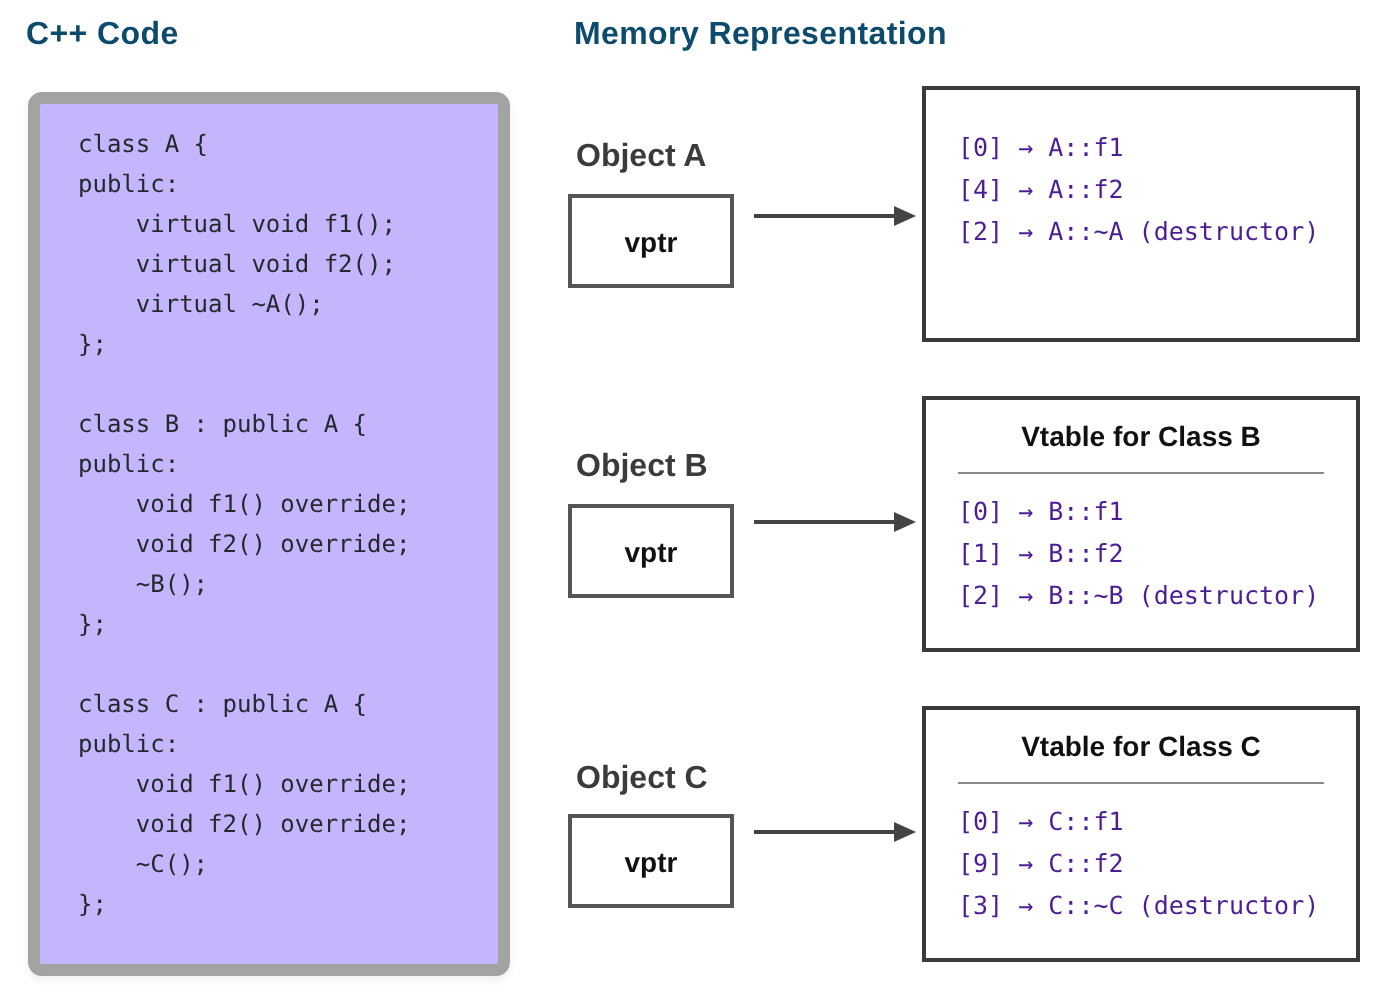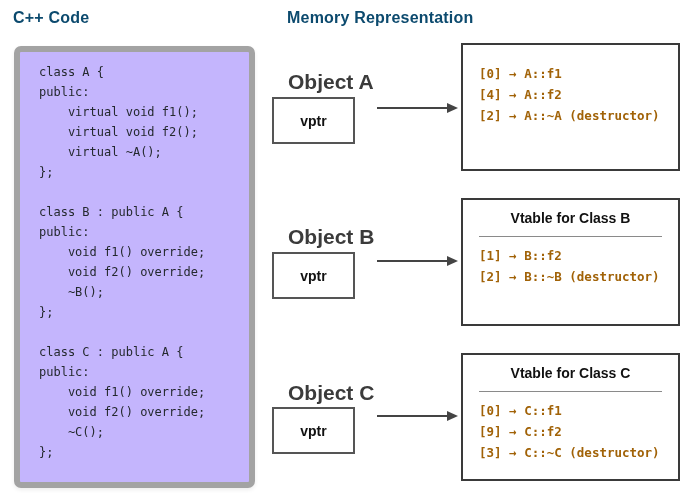--- a/index.html
+++ b/index.html
@@ -39,32 +39,32 @@
     font-size: 12px;
     line-height: 20px;
     color: #24292e;
     white-space: pre;
   }
 
   
   .obj-label {
     position: absolute;
     left: 288px;
-    font-size: 21px;
+    font-size: 16px;
     font-weight: bold;
     color: #3b3b3b;
   }
   .row-a .obj-label { top: 70px; }
   .row-b .obj-label { top: 225px; }
   .row-c .obj-label { top: 381px; text-align: right; }
 
   
   .vptr-box {
     position: absolute;
-    left: 272px;
+    left: 284px;
     width: 83px; height: 47px;
     border: 2px solid #555555;
     background: #ffffff;
     box-sizing: border-box;
     display: flex;
     align-items: center;
     justify-content: center;
     font-size: 14px;
     font-weight: bold;
     color: #111111;
@@ -113,23 +113,22 @@
     color: #111111;
     line-height: 17px;
     padding-bottom: 9px;
     border-bottom: 1px solid #8a8a8a;
   }
   .vtable-entries { margin-top: 8px; }
   .vtable-entry {
     font-family: "DejaVu Sans Mono", monospace;
     font-size: 12.5px;
     line-height: 21px;
-    color: #a16207;
+    color: #4c1d95;
     white-space: pre;
-    font-weight: bold;
   }
 </style>
 </head>
 <body>
 
 <div id="canvas">
 
   <div id="heading-left" class="heading">C++ Code</div>
 
   <div id="heading-right" class="heading">Memory Representation</div>
@@ -174,20 +173,21 @@
 
   <div class="row-b">
     <div class="obj-label">Object B</div>
     <div class="vptr-box">
       <span>vptr</span>
     </div>
     <div class="arrow"></div>
     <div class="vtable">
       <div class="vtable-title">Vtable for Class B</div>
       <div class="vtable-entries">
+        <div class="vtable-entry">[0] → B::f1</div>
         <div class="vtable-entry">[1] → B::f2</div>
         <div class="vtable-entry">[2] → B::~B (destructor)</div>
       </div>
     </div>
   </div>
 
   <div class="row-c">
     <div class="obj-label">Object C</div>
     <div class="vptr-box">
       <span>vptr</span>

